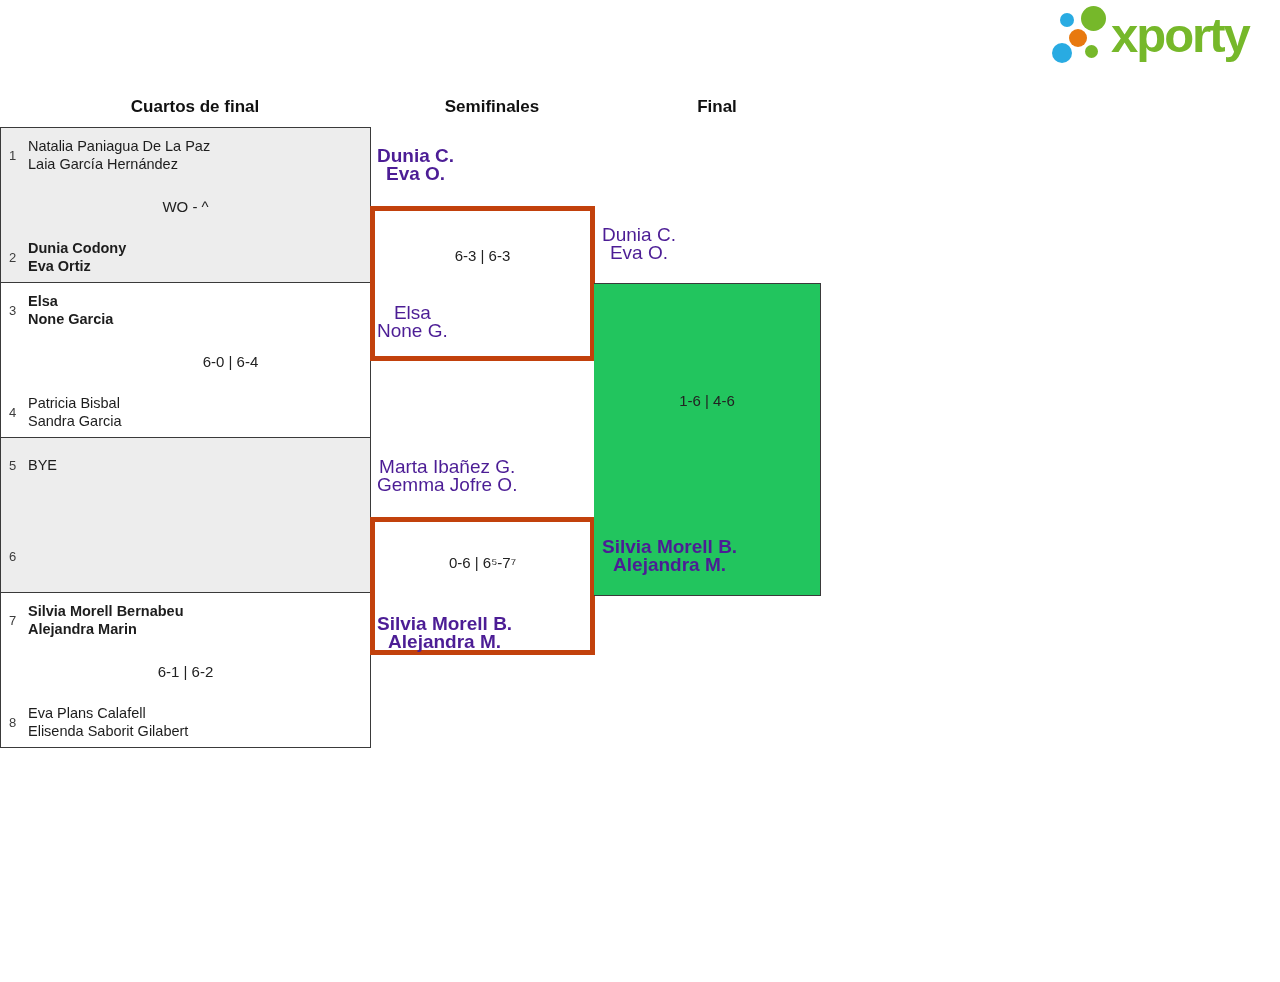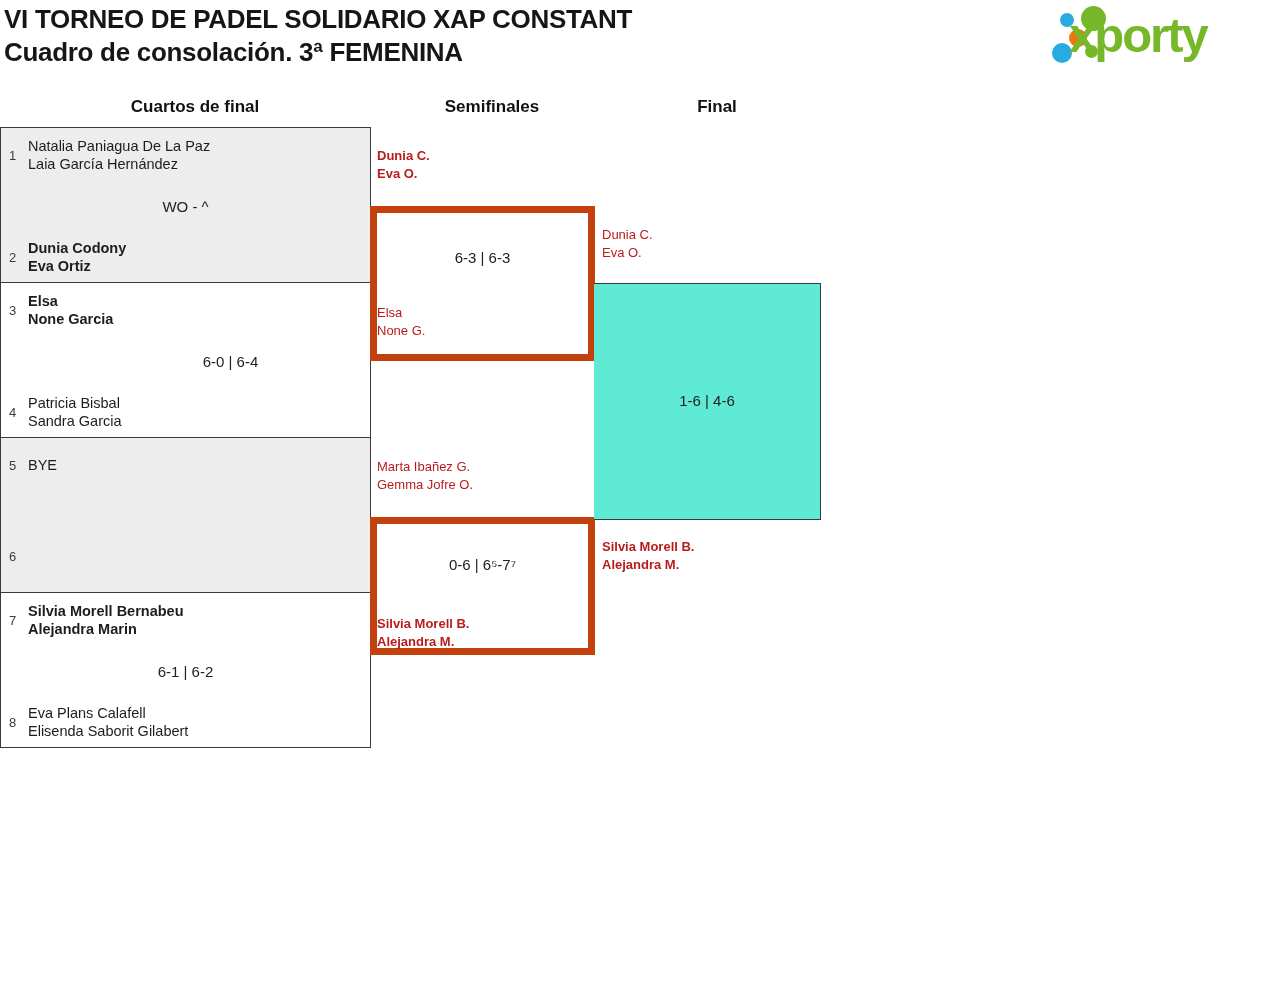--- a/index.html
+++ b/index.html
@@ -4,55 +4,51 @@
 <style>
   * { margin:0; padding:0; box-sizing:border-box; }
   body { background:#fff; font-family:"Liberation Sans", sans-serif; }
   .page { position:relative; width:1280px; height:982px; background:#fff; overflow:hidden; }
 
   .title { position:absolute; left:4px; top:3px; font-size:26px; line-height:33px;
            font-weight:700; color:#161616; letter-spacing:-0.3px; }
 
   
   .dot { position:absolute; border-radius:50%; }
-  .logo-text { position:absolute; left:1069px; top:5px; font-size:49px; font-weight:700;
+  .logo-text { position:absolute; left:1111px; top:5px; font-size:49px; font-weight:700;
                color:#76b82a; letter-spacing:-2px; line-height:60px; }
 
   .round-header { position:absolute; top:97px; font-size:17px; font-weight:700;
                   color:#111; text-align:center; line-height:20px;padding-left:20px; }
 
   
   .qf { position:absolute; left:0; width:371px; height:156px; border:1px solid #3a3a3a; background:#fff; }
   .qf.shaded { background:#ededed; }
 
   .team { position:absolute; left:0; display:flex; align-items:center; }
   .seed { width:19px; margin-left:8px; font-size:13px; color:#3c3c3c; flex:none; }
   .names { font-size:14.5px; line-height:18px; color:#1d1d1d; }
   .winner .names { font-weight:700; }
 
   .score { position:absolute; left:0; width:100%; text-align:center;
            font-size:15px; color:#222; line-height:18px; }
 
   
-  .sf-box { position:absolute; left:370px; width:225px; border:7px solid #c2410c; background:#fff; }
-  .final-box { position:absolute; left:594px; top:283px; width:227px; height:237px;
-               border:1px solid #3a3a3a; border-left:none; background:#5eead4; }
+  .sf-box { position:absolute; left:370px; width:225px; border:5px solid #c2410c; background:#fff; }
+  .final-box { position:absolute; left:594px; top:283px; width:227px; height:313px;
+               border:1px solid #3a3a3a; border-left:none; background:#22c55e; }
 
-  .free-team { position:absolute; font-size:13px; line-height:18px; color:#b91c1c; }
+  .free-team { position:absolute; font-size:19px; line-height:18px; color:#4c1d95;text-align:center; }
   .free-team.winner { font-weight:700; }
 </style>
 </head>
 <body>
 
 <div class="page">
 
-  <div class="title">
-    <div>VI TORNEO DE PADEL SOLIDARIO XAP CONSTANT</div>
-    <div>Cuadro de consolación. 3ª FEMENINA</div>
-  </div>
 
   <div>
     <div class="dot" style="left:1060px; top:13px; width:14px; height:14px; background:#29abe2;"></div>
     <div class="dot" style="left:1081px; top:6px;  width:25px; height:25px; background:#76b82a;"></div>
     <div class="dot" style="left:1069px; top:29px; width:18px; height:18px; background:#e8790f;"></div>
     <div class="dot" style="left:1052px; top:43px; width:20px; height:20px; background:#29abe2;"></div>
     <div class="dot" style="left:1085px; top:45px; width:13px; height:13px; background:#76b82a;"></div>
     <div class="logo-text">xporty</div>
   </div>
 

